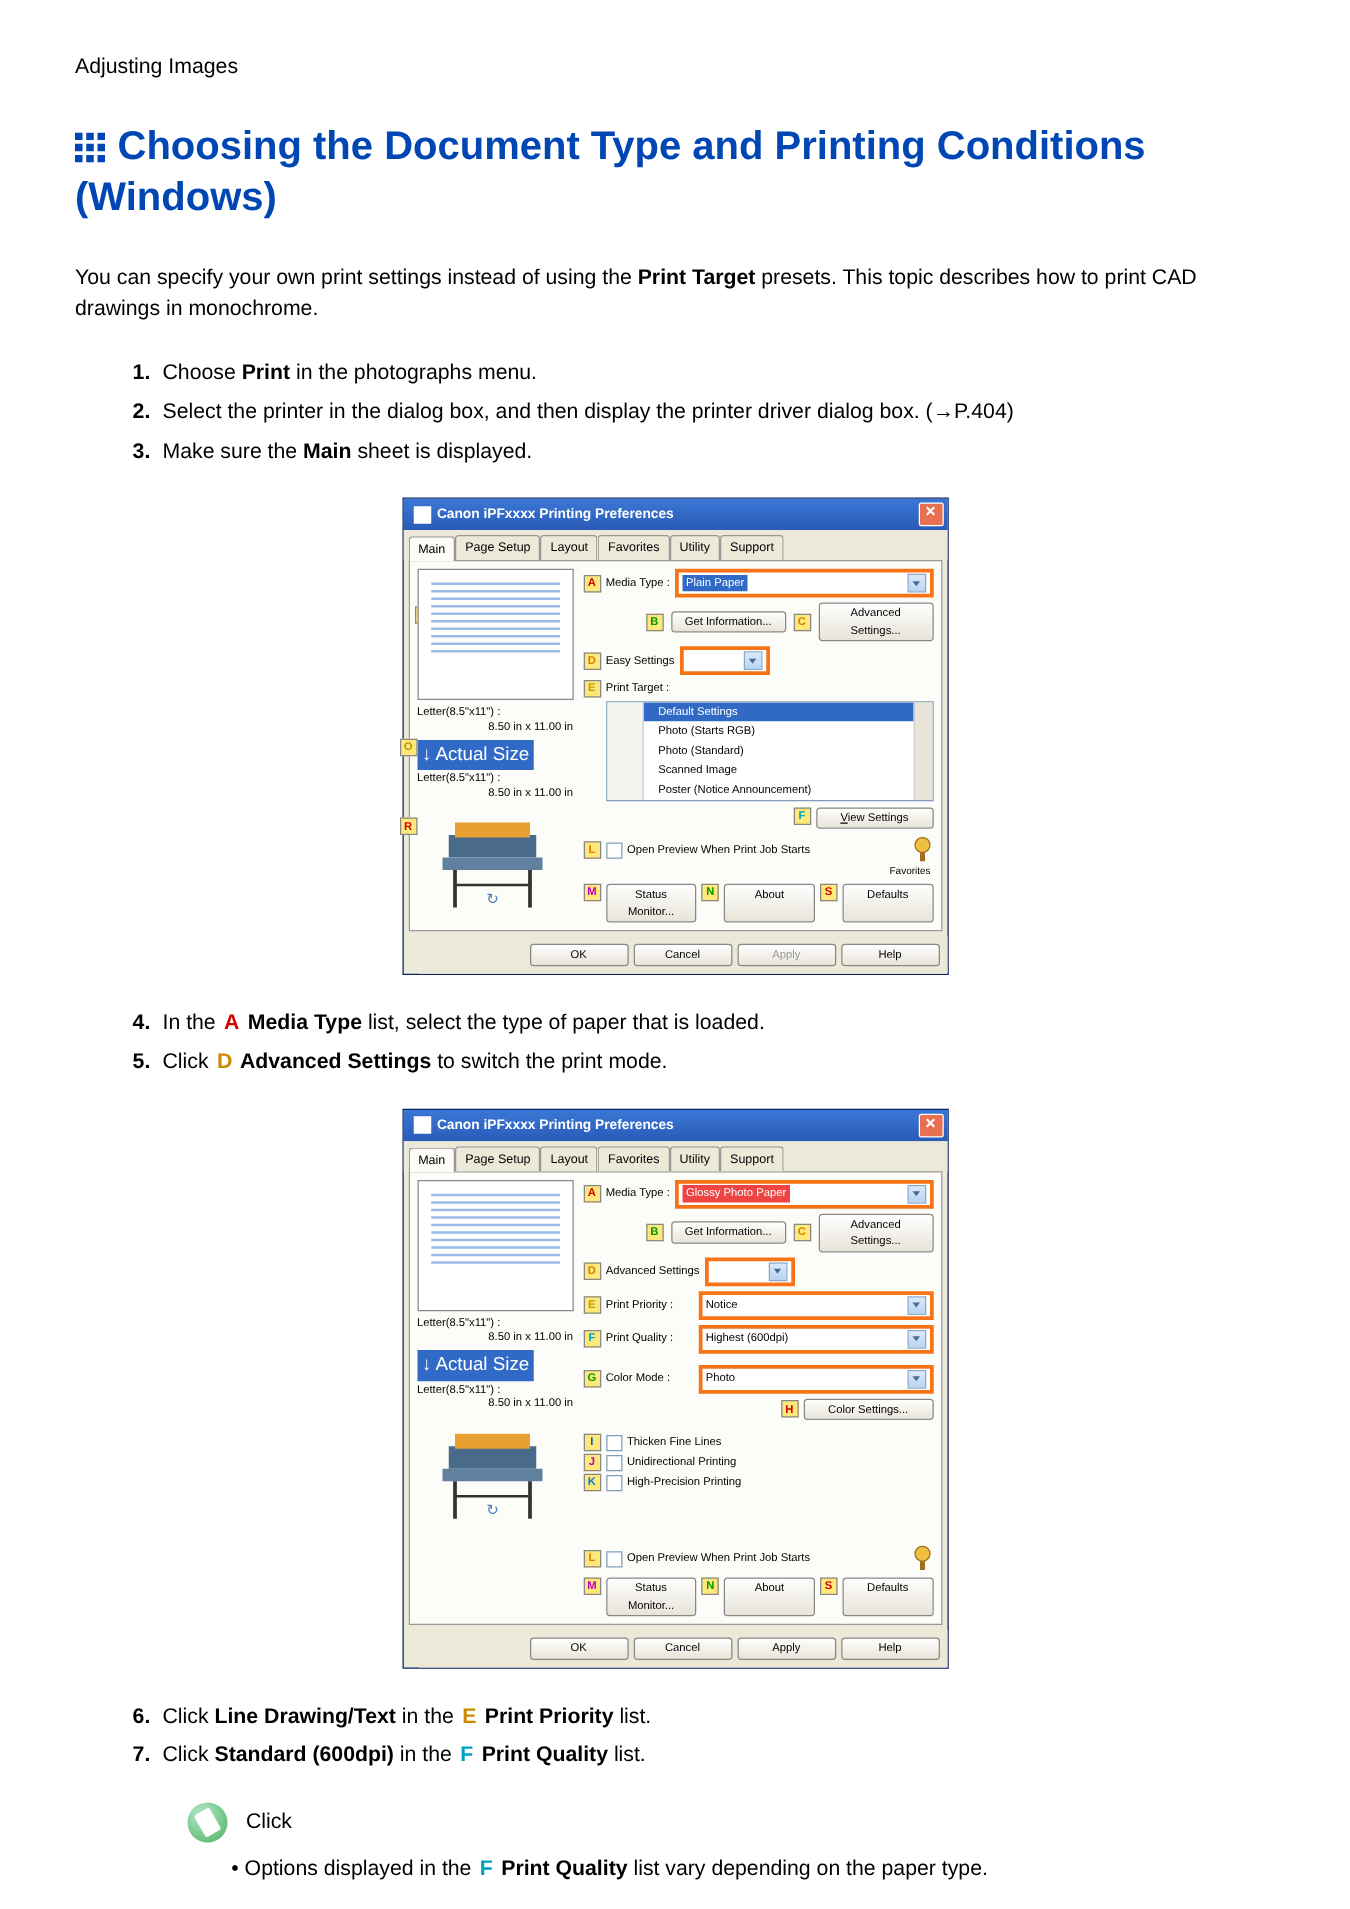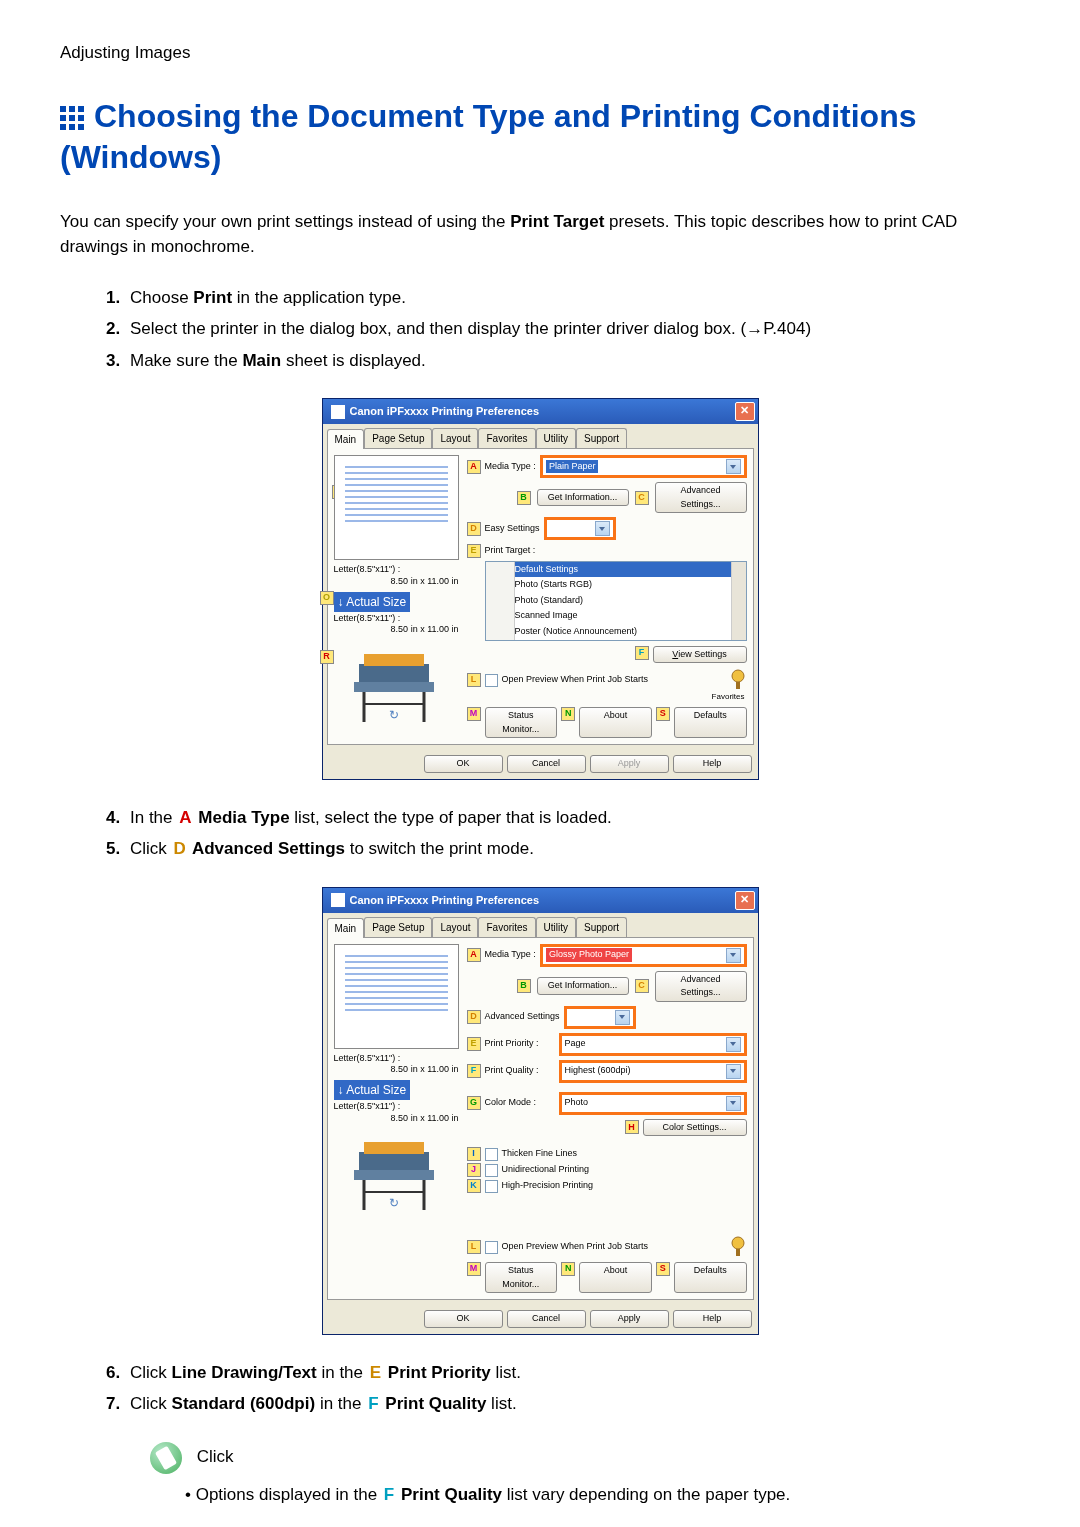--- a/index.html
+++ b/index.html
@@ -136,21 +136,21 @@
   .size-info {
     font-size: 9px;
     line-height: 1.3;
     margin-bottom: 3px;
   }
   .actual-size {
     background: #3169c6;
     color: #fff;
     padding: 1px 4px;
     display: inline-block;
-    font-size: 12px;
+    font-size: 15px;
     margin: 1px 0;
   }
   .printer-img {
     width: 95px;
     height: 85px;
     margin: 8px auto 0 auto;
     position: relative;
   }
   .right-col {
     flex: 1;
@@ -241,21 +241,21 @@
   .listbox .thumb-col {
     width: 28px;
     border-right: 1px solid #ccc;
     background: #f4f4f0;
   }
   .listbox .items {
     flex: 1;
     overflow: hidden;
   }
   .listbox .item {
-    padding: 1px 0;
+    padding: 1px 12px;
     white-space: nowrap;
   }
   .listbox .item.sel {
     background: #316ac5;
     color: #fff;
   }
   .listbox .item.dis {
     color: #999;
   }
   .listbox .scrollbar {
@@ -349,21 +349,21 @@
         <rect x="18" y="18" width="6" height="6" fill="#0047b3"></rect>
     </svg>
   </span><span>Choosing the Document Type and Printing Conditions (Windows)</span>
 </h1>
 
 <p class="intro">
   <span>You can specify your own print settings instead of using the </span><b>Print Target</b><span> presets. This topic describes how to print CAD drawings in monochrome.</span>
 </p>
 
 <ol start="1">
-  <li><span>Choose </span><b>Print</b><span> in the application type.</span></li>
+  <li><span>Choose </span><b>Print</b><span> in the photographs menu.</span></li>
   <li>Select the printer in the dialog box, and then display the printer driver dialog box. (→P.404)</li>
   <li><span>Make sure the </span><b>Main</b><span> sheet is displayed.</span></li>
 </ol>
 
 <div class="dialog">
   <div class="titlebar">
     <span class="icon"></span>
     <span>Canon iPFxxxx Printing Preferences</span>
     <span class="close">✕</span>
   </div>
@@ -571,21 +571,21 @@
         <span class="callout c-d">D</span>
         <span class="lbl">Advanced Settings</span>
         <div class="dropdown" style="width:60px">
             <span class="arrow"></span>
           </div>
       </div>
       <div class="field-row">
         <span class="callout c-e">E</span>
         <span class="lbl" style="width:70px">Print Priority :</span>
         <div class="dropdown" style="flex:1">
-          <span>Page</span>
+          <span>Notice</span>
           <span class="arrow"></span>
         </div>
       </div>
       <div class="field-row">
         <span class="callout c-f">F</span>
         <span class="lbl" style="width:70px">Print Quality :</span>
         <div class="dropdown" style="flex:1">
           <span>Highest (600dpi)</span>
           <span class="arrow"></span>
         </div>

